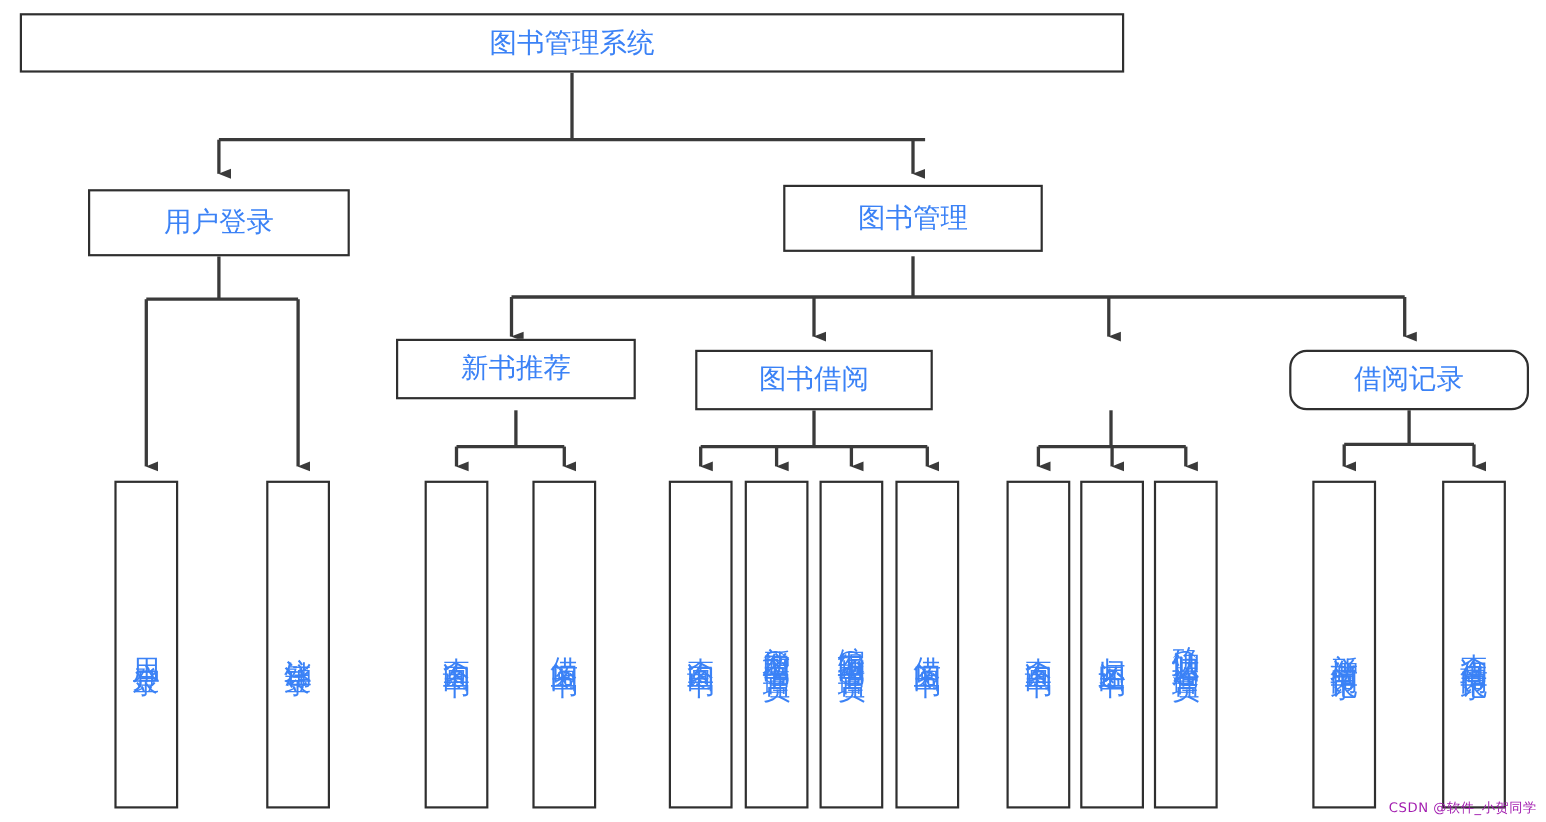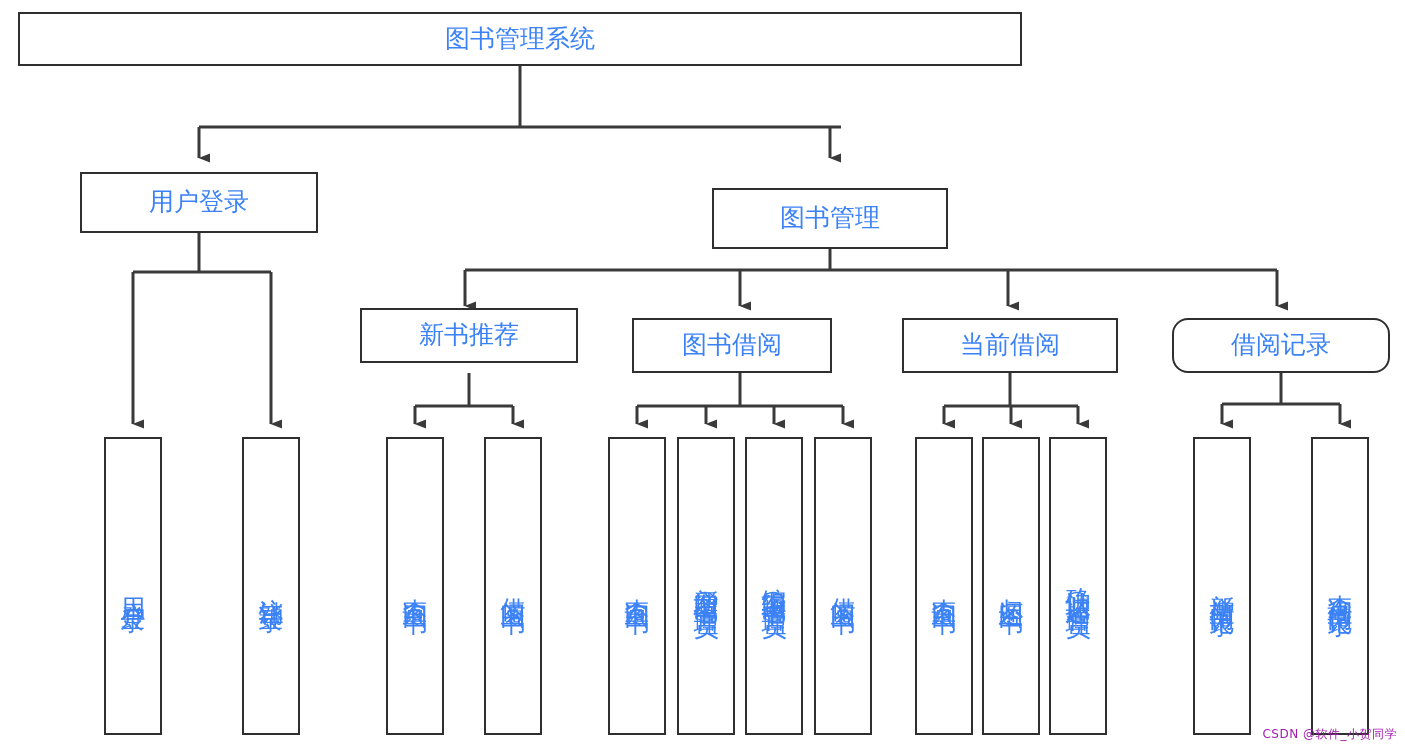--- a/index.html
+++ b/index.html
@@ -142,35 +142,32 @@
   </svg>
 
   <div class="node-box level-root" style="left:18px; top:12px; width:1004px; height:54px;">
     <span class="node-label">图书管理系统</span>
   </div>
 
   <div class="node-box level-2" style="left:80px; top:172px; width:238px; height:61px;">
     <span class="node-label">用户登录</span>
   </div>
 
-  <div class="node-box level-2" style="left:712px; top:188px; width:236px; height:61px;">
+  <div class="node-box level-2" style="left:712px; top:168px; width:236px; height:61px;">
     <span class="node-label">图书管理</span>
   </div>
 
   <div class="node-box level-3" style="left:360px; top:308px; width:218px; height:55px;">
     <span class="node-label">新书推荐</span>
   </div>
 
-  <div class="node-box level-3" style="left:632px; top:318px; width:200px; height:55px;">
+  <div class="node-box level-3" style="left:632px; top:318px; width:216px; height:55px;">
     <span class="node-label">图书借阅</span>
   </div>
 
-  <div class="node-box level-3" style="left:902px; top:318px; width:216px; height:55px;">
-    <span class="node-label">当前借阅</span>
-  </div>
 
   <div class="node-box level-3" style="left:1172px; top:318px; width:218px; height:55px;border-radius:16px;">
     <span class="node-label">借阅记录</span>
   </div>
 
   <div class="node-box leaf" style="left:104px; top:437px; width:58px; height:298px;">
     <span class="node-label">用户登录</span>
   </div>
 
   <div class="node-box leaf" style="left:242px; top:437px; width:58px; height:298px;">

